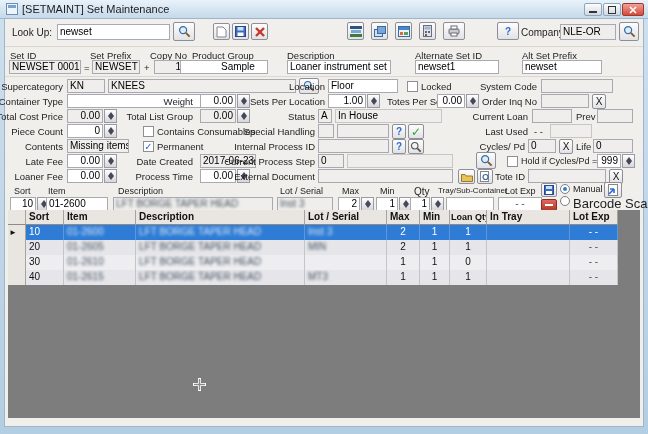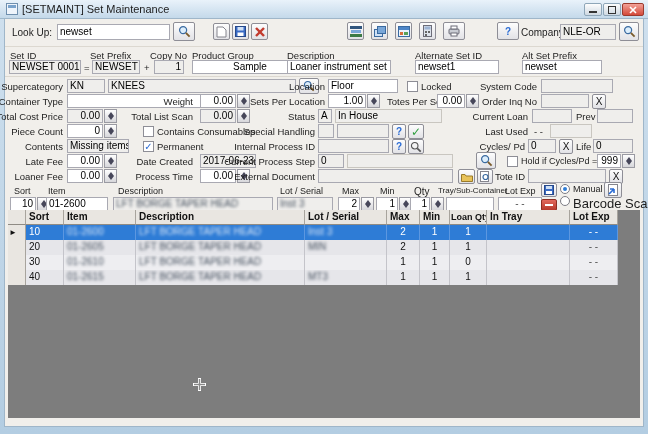--- a/index.html
+++ b/index.html
@@ -156,21 +156,21 @@
   <span class="lbl" style="left:192px;top:50px;">Product Group</span>
   <span class="lbl" style="left:287px;top:50px;">Description</span>
   <span class="lbl" style="left:415px;top:50px;">Alternate Set ID</span>
   <span class="lbl" style="left:522px;top:50px;">Alt Set Prefix</span>
 
   <div class="fld ro" style="left:9px;top:60px;width:72px;">NEWSET 0001</div>
   <span class="lbl" style="left:84px;top:62px;">=</span>
   <div class="fld ro" style="left:92px;top:60px;width:48px;">NEWSET</div>
   <span class="lbl" style="left:144px;top:62px;">+</span>
   <div class="fld ro num" style="left:154px;top:60px;width:30px;">1</div>
-  <div class="fld" style="left:192px;top:60px;width:102px;padding-left:40px;">Sample</div>
+  <div class="fld" style="left:180px;top:60px;width:88px;padding-left:40px;">Sample</div>
   <div class="fld" style="left:287px;top:60px;width:104px;">Loaner instrument set</div>
   <div class="fld" style="left:415px;top:60px;width:84px;">newset1</div>
   <div class="fld" style="left:522px;top:60px;width:80px;">newset</div>
   <div class="sep2"></div>
 
   <span class="rlbl" style="right:585px;top:81px;">Supercategory</span>
   <div class="fld ro" style="left:67px;top:79px;width:38px;">KN</div>
   <div class="fld ro" style="left:108px;top:79px;width:188px;">KNEES</div>
   <span class="btn" style="left:299px;top:78px;width:20px;height:16px;">
       <svg class="ico" width="12" height="12" viewBox="0 0 14 14">
@@ -196,21 +196,21 @@
   <span class="lbl" style="left:387px;top:96px;">Totes Per Set</span>
   <div class="fld num" style="left:437px;top:94px;width:28px;">0.00</div>
   <span class="spin" style="left:466px;top:94px;"></span>
   <span class="rlbl" style="right:111px;top:96px;">Order Inq No</span>
   <div class="fld ro" style="left:541px;top:94px;width:48px;"></div>
   <span class="btn" style="left:592px;top:94px;width:14px;height:15px;">X</span>
 
   <span class="rlbl" style="right:585px;top:111px;">Total Cost Price</span>
   <div class="fld ro num" style="left:67px;top:109px;width:36px;">0.00</div>
   <span class="spin" style="left:104px;top:109px;"></span>
-  <span class="rlbl" style="right:455px;top:111px;">Total List Scan</span>
+  <span class="rlbl" style="right:455px;top:111px;">Total List Group</span>
   <div class="fld ro num" style="left:200px;top:109px;width:36px;">0.00</div>
   <span class="spin" style="left:237px;top:109px;"></span>
   <span class="rlbl" style="right:333px;top:111px;">Status</span>
   <div class="fld ro" style="left:318px;top:109px;width:14px;">A</div>
   <div class="fld ro" style="left:335px;top:109px;width:107px;border-color:#c9c6c0;">In House</div>
   <span class="rlbl" style="right:120px;top:111px;">Current Loan</span>
   <div class="fld ro" style="left:532px;top:109px;width:40px;"></div>
   <span class="lbl" style="left:576px;top:111px;">Prev</span>
   <div class="fld ro" style="left:597px;top:109px;width:36px;"></div>
 

